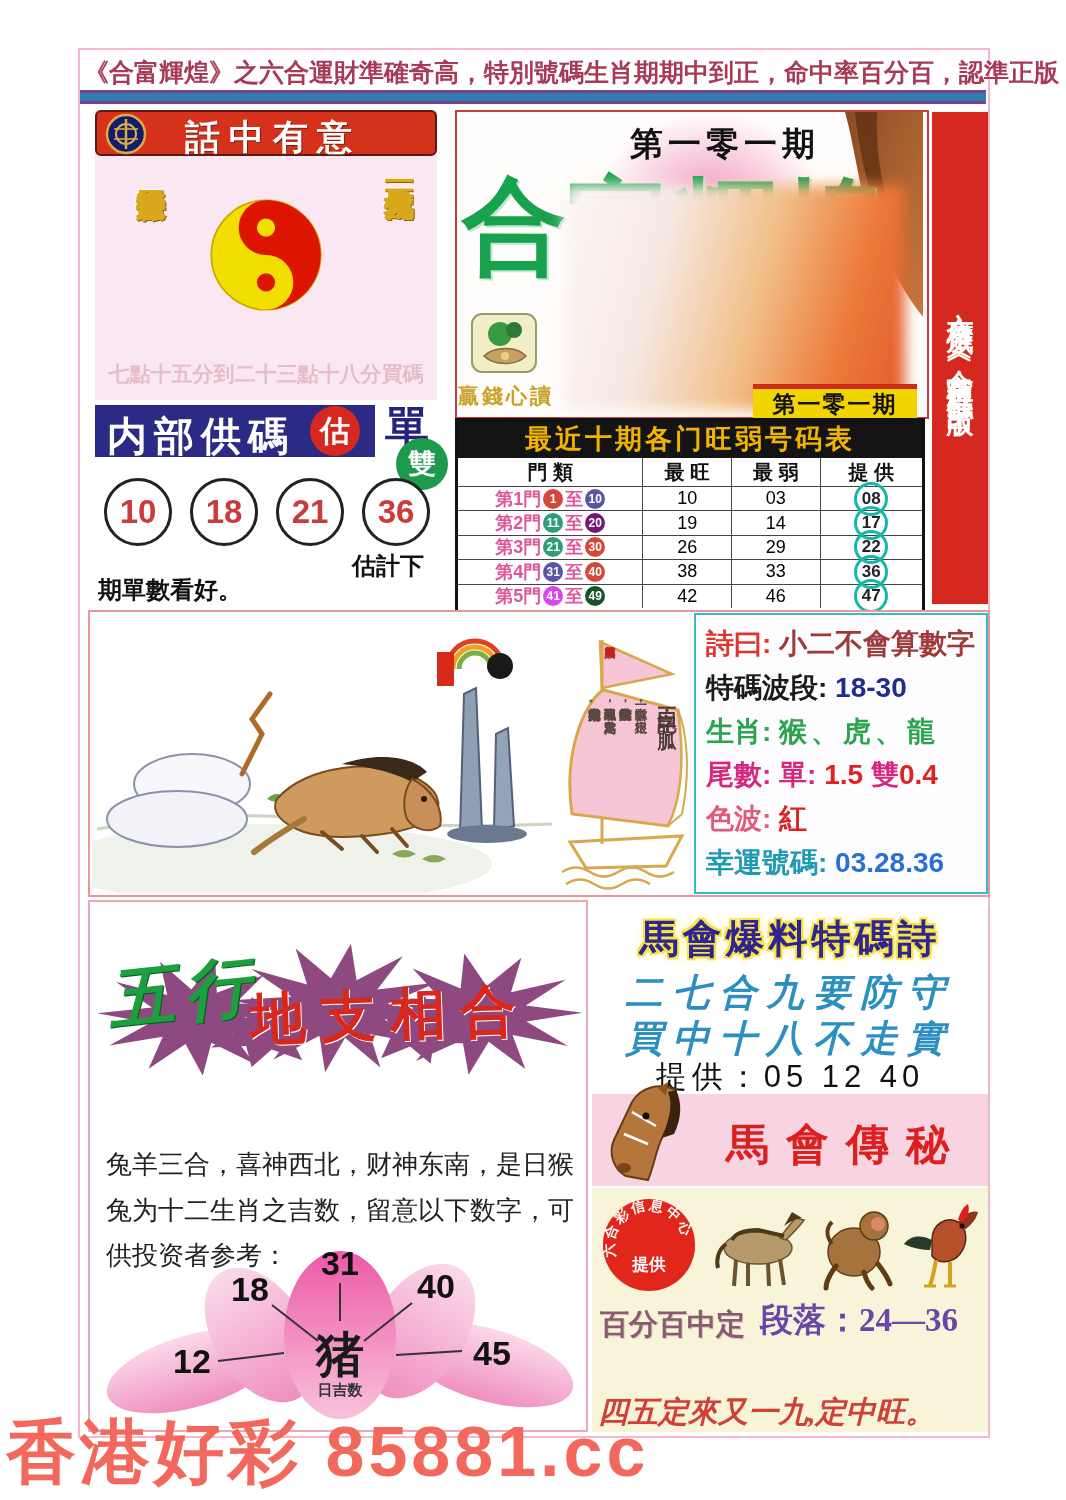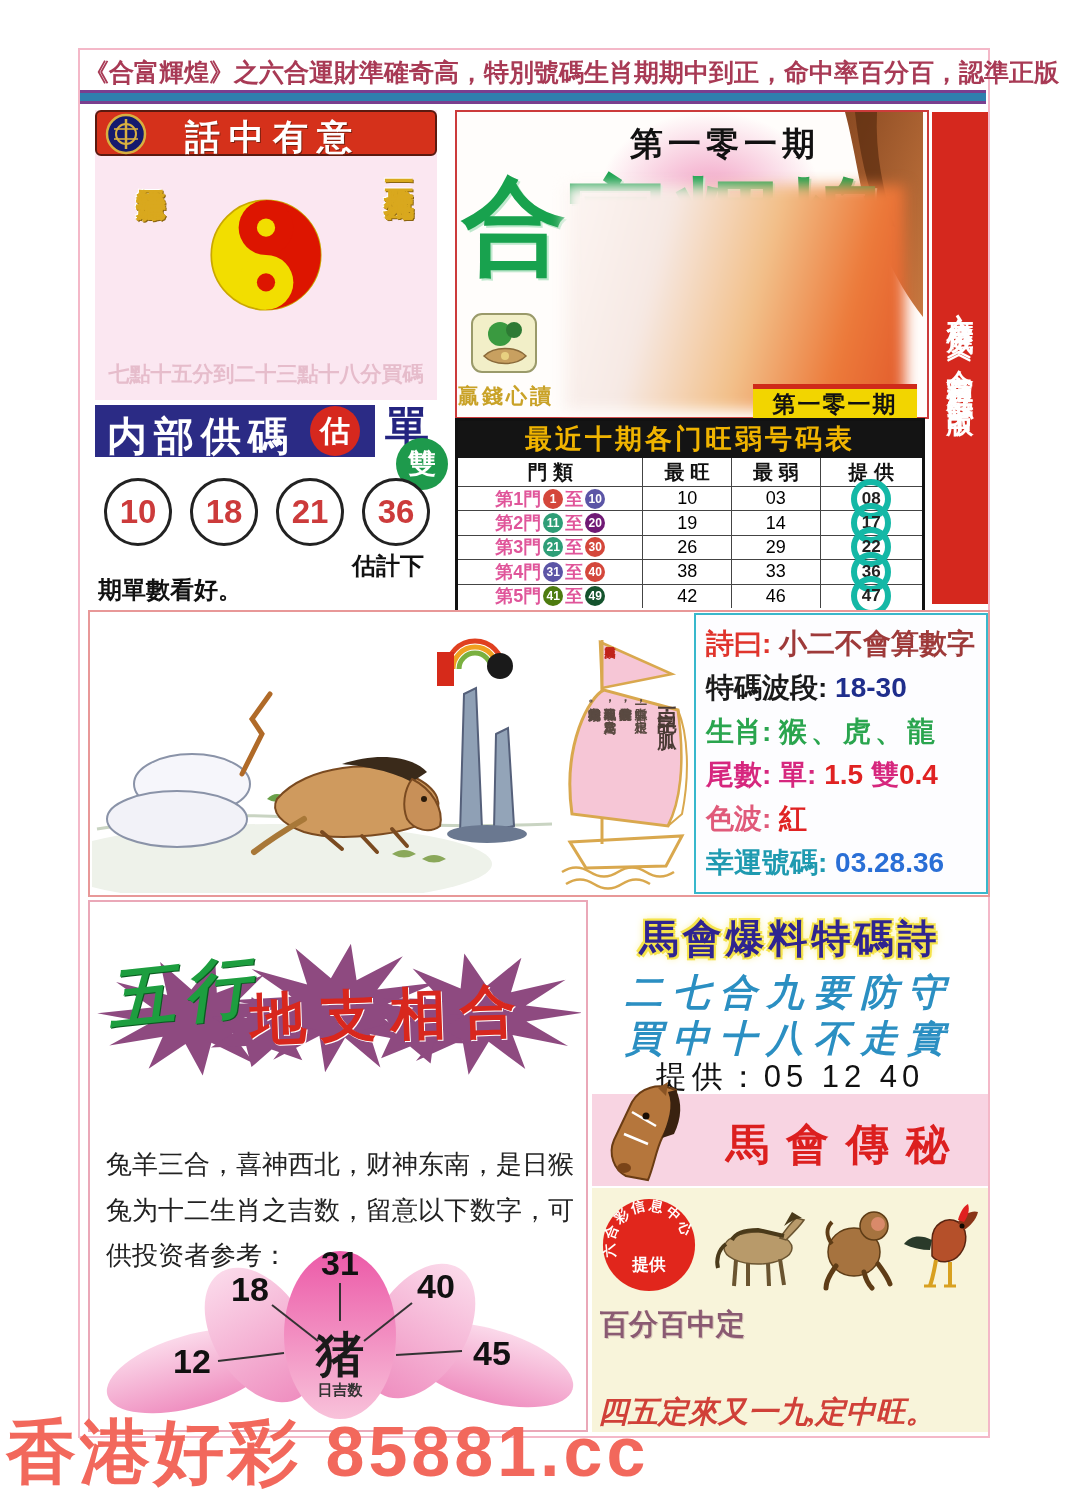--- a/index.html
+++ b/index.html
@@ -57,21 +57,21 @@
              letter-spacing:3px;line-height:37px;}
   .trow{display:flex;align-items:center;height:23.4px;border-top:1px solid #444;font-size:18px;}
   .thead{height:28px;border-top:none;font-weight:bold;font-size:20px;color:#111;}
   .c1{width:40%;display:flex;align-items:center;justify-content:center;gap:2px;}
   .c2,.c3{width:19%;text-align:center;border-left:1px solid #444;align-self:stretch;display:flex;align-items:center;justify-content:center;}
   .c4{width:22%;text-align:center;border-left:1px solid #444;align-self:stretch;display:flex;align-items:center;justify-content:center;}
   .rlabel{color:#e0559a;font-weight:bold;}
   .zhi{color:#e0559a;font-weight:bold;}
   .ball{display:inline-flex;width:20px;height:20px;border-radius:50%;color:#fff;font-size:12px;font-weight:bold;
         align-items:center;justify-content:center;}
-  .circled{display:inline-flex;width:28px;height:28px;border-radius:50%;border:6px solid #14b8a6;color:#222;
+  .circled{display:inline-flex;width:28px;height:28px;border-radius:50%;border:3px solid #14b8a6;color:#222;
            font-size:17px;font-weight:bold;align-items:center;justify-content:center;}
 
   
   .mid-box{left:88px;top:610px;width:902px;height:287px;border:2px solid #e89898;background:#fff;box-sizing:border-box;}
   .poem-box{left:694px;top:613px;width:294px;height:281px;border:2px solid #38b8cc;background:#fdfdff;box-sizing:border-box;
             display:flex;flex-direction:column;justify-content:space-between;padding:10px 10px;}
   .pline{font-size:28px;font-weight:bold;white-space:nowrap;}
   .lab-shi{color:#e0342c;} .val-shi{color:#9e3a3a;font-family:Liberation Mono, monospace;}
   .lab-bo{color:#1a1a1a;text-align:right;} .val-bo{color:#1f2e8c;}
   .lab-sx{color:#2aa54e;} .val-sx{color:#2aa54e;letter-spacing:4px;}
@@ -239,21 +239,21 @@
         </div>
       <div class="c2">38</div>
       <div class="c3">33</div>
       <div class="c4">
           <span class="circled">36</span>
         </div>
     </div>
     <div class="trow">
       <div class="c1">
           <span class="rlabel">第5門</span>
-        <span class="ball" style="background-color: #4d7c0f;">41</span>
+        <span class="ball" style="background-color: #d946ef;">41</span>
         <span class="zhi">至</span>
         <span class="ball" style="background-color: #14532d;">49</span>
         </div>
       <div class="c2">42</div>
       <div class="c3">46</div>
       <div class="c4">
           <span class="circled">47</span>
         </div>
     </div>
   </div>
@@ -409,16 +409,17 @@
   <svg class="abs" style="left:902px;top:1196px;" width="80" height="98">
     <path d="M30,44 C30,28 44,20 56,26 C66,32 66,48 58,58 C50,68 36,68 30,60 Z" fill="#b5502a" stroke="#5a2410" stroke-width="1.5"></path>
     <path d="M56,26 C62,18 70,14 76,16 C74,24 68,30 62,34 Z" fill="#8a3418"></path>
     <path d="M56,24 C58,16 62,10 66,8 C68,14 66,20 62,26 Z" fill="#e02020"></path>
     <circle cx="60" cy="30" r="2.5" fill="#100800"></circle>
     <path d="M30,44 C18,38 8,40 2,48 C10,52 20,54 28,54 Z" fill="#2a3a2a"></path>
     <path d="M34,64 C32,76 30,84 28,90 M48,66 C48,76 48,84 48,90" stroke="#d8a020" stroke-width="4" fill="none"></path>
     <path d="M22,90 L34,90 M42,90 L54,90" stroke="#d8a020" stroke-width="3"></path>
   </svg>
   <div class="abs percent">百分百中定</div>
+  <div class="abs range">段落：24—36</div>
   <div class="abs redline rl2">四五定來又一九,定中旺。</div>
 
   <div class="abs watermark">香港好彩 85881.cc</div>
 </div>
 
 </body></html>

